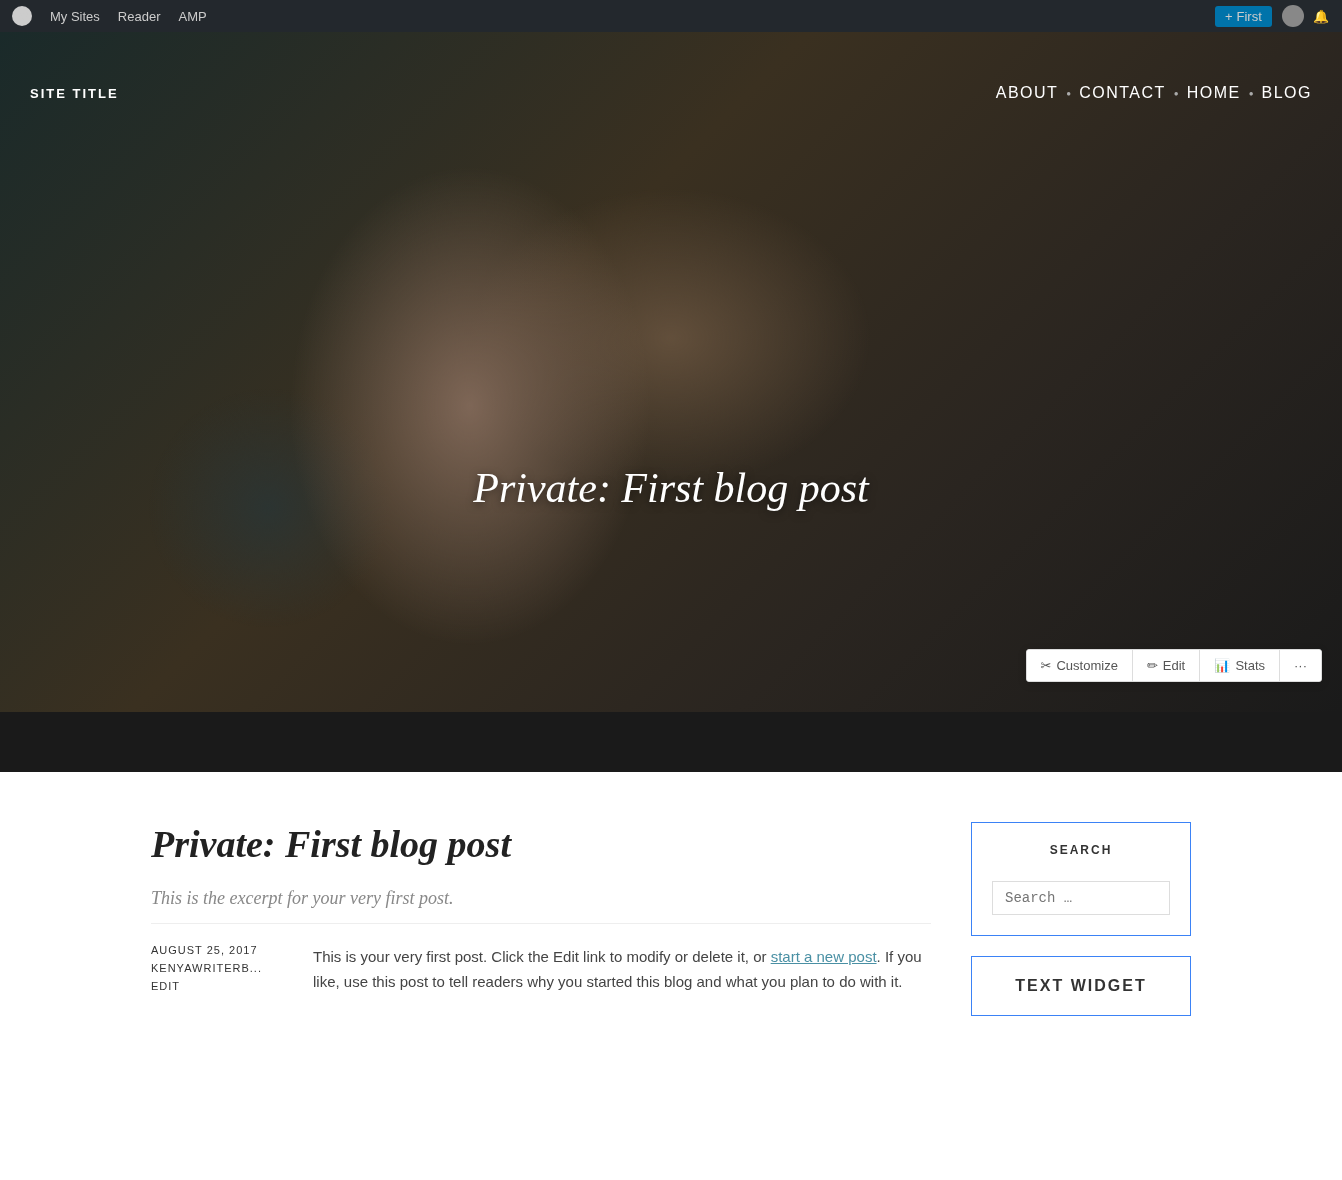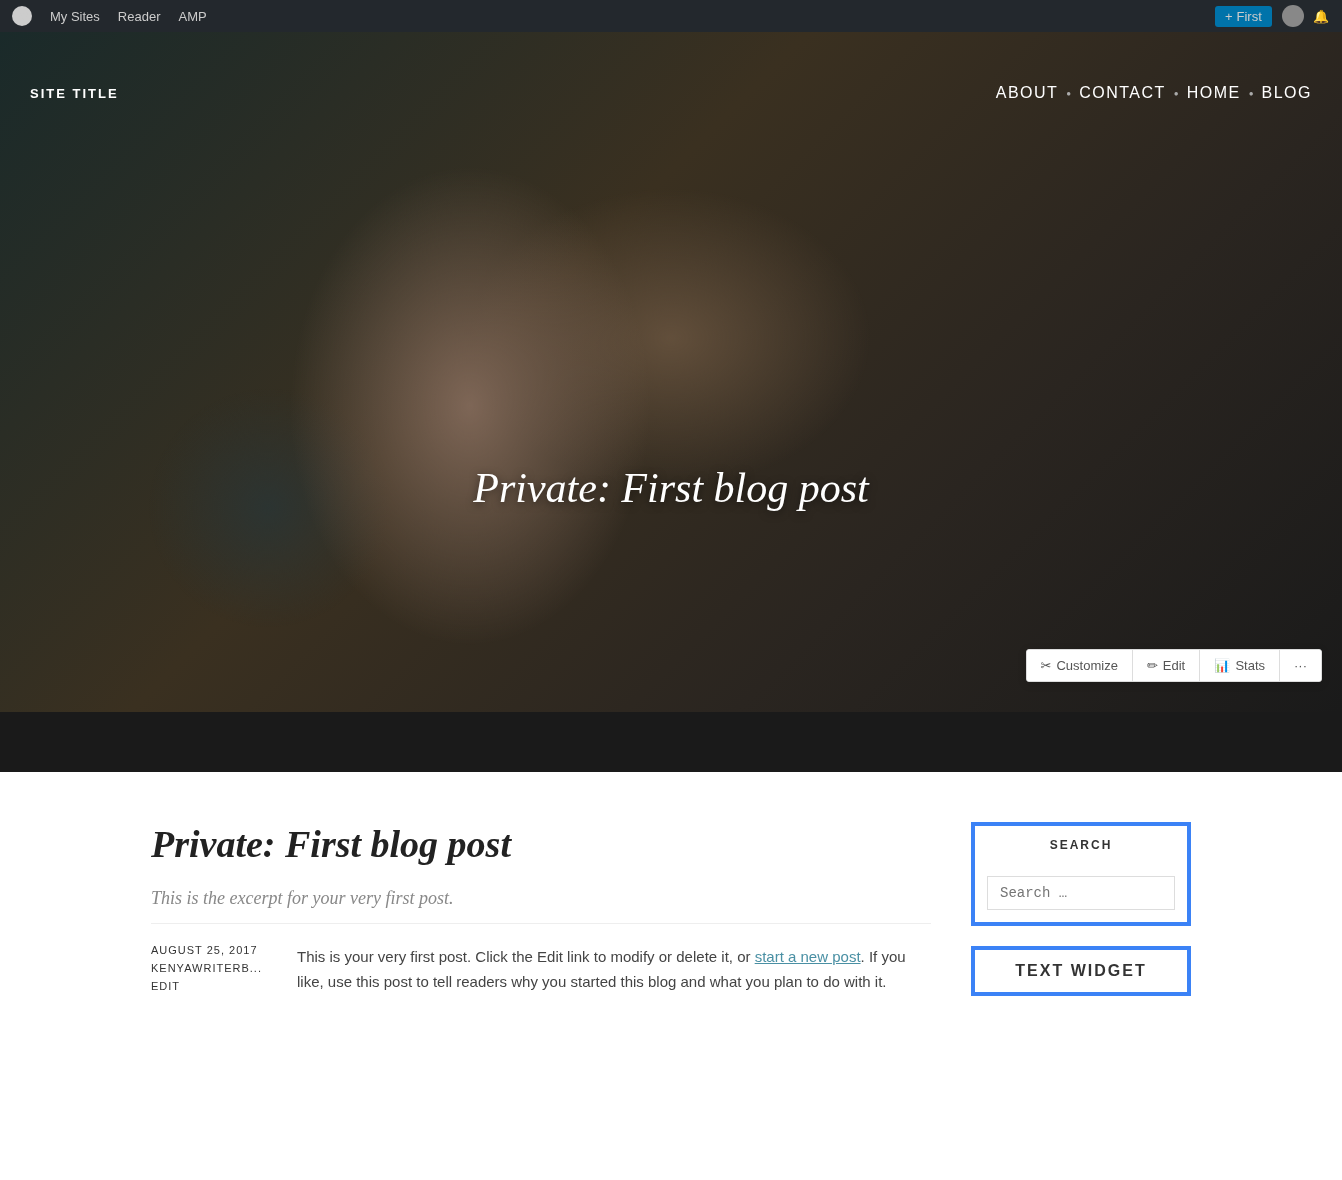--- a/index.html
+++ b/index.html
@@ -169,21 +169,21 @@
     }
     .post-excerpt {
       font-style: italic;
       color: #888;
       font-size: 18px;
       margin-bottom: 14px;
       font-family: Georgia, serif;
     }
     .post-meta {
       display: flex;
-      gap: 16px;
+      gap: 32px;
       border-top: 1px solid #eee;
       padding-top: 20px;
     }
     .post-meta-left {
       min-width: 130px;
     }
     .post-date {
       font-size: 11px;
       font-family: -apple-system, sans-serif;
       letter-spacing: 1px;
@@ -217,22 +217,22 @@
       color: #4a90a4;
       text-decoration: underline;
     }
 
     
     .sidebar {
       width: 220px;
       flex-shrink: 0;
     }
     .sidebar-widget {
-      border: 4px solid #3b82f6;
-      padding: 12px;
+      border: 1px solid #3b82f6;
+      padding: 20px;
       margin-bottom: 20px;
     }
     .widget-title {
       font-size: 12px;
       font-family: -apple-system, sans-serif;
       font-weight: 700;
       letter-spacing: 2px;
       text-transform: uppercase;
       color: #333;
       margin-bottom: 16px;

